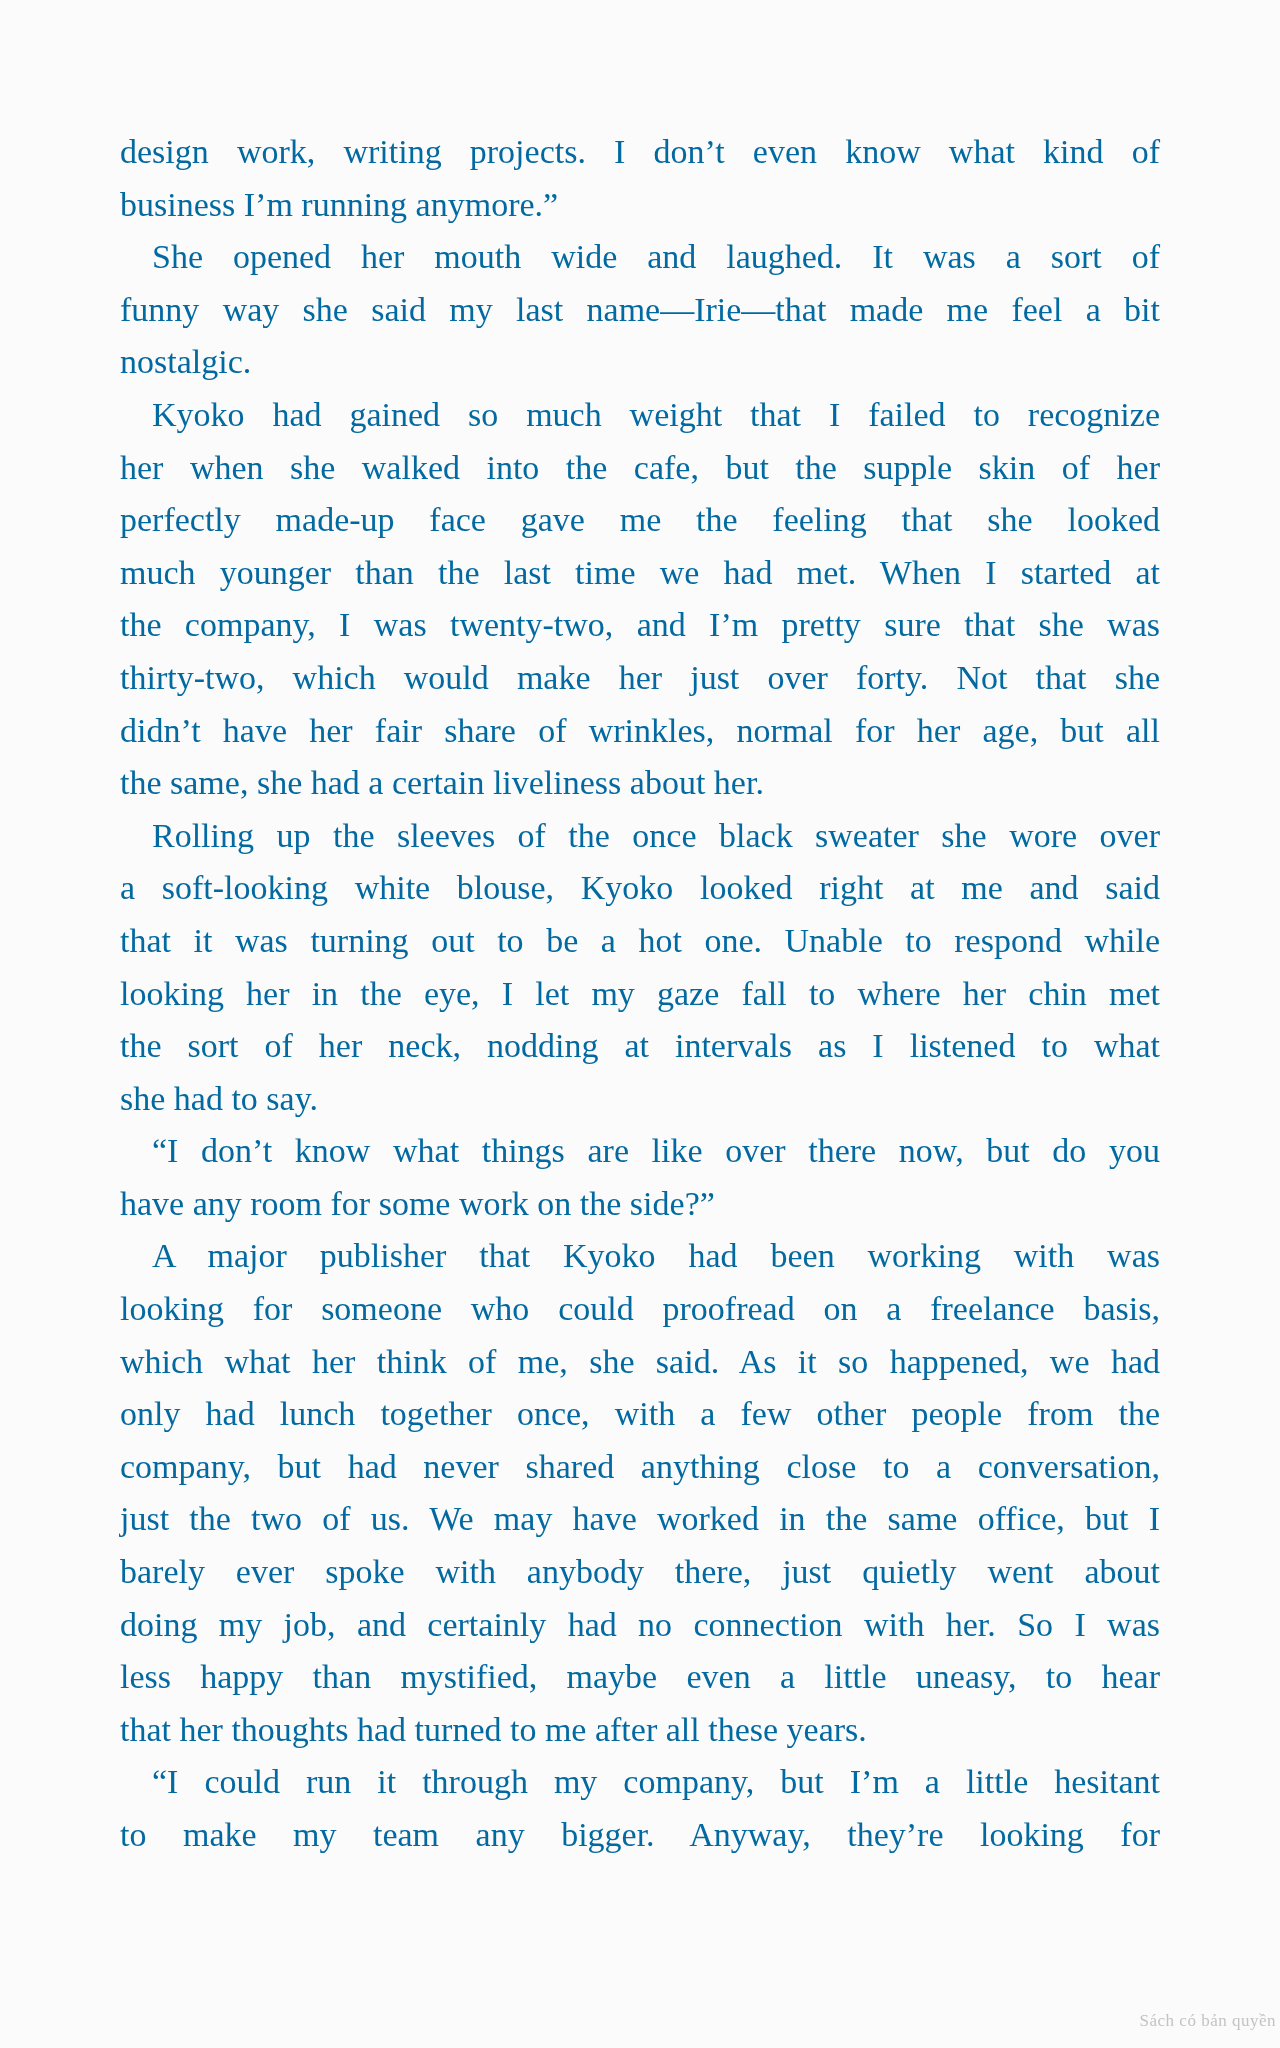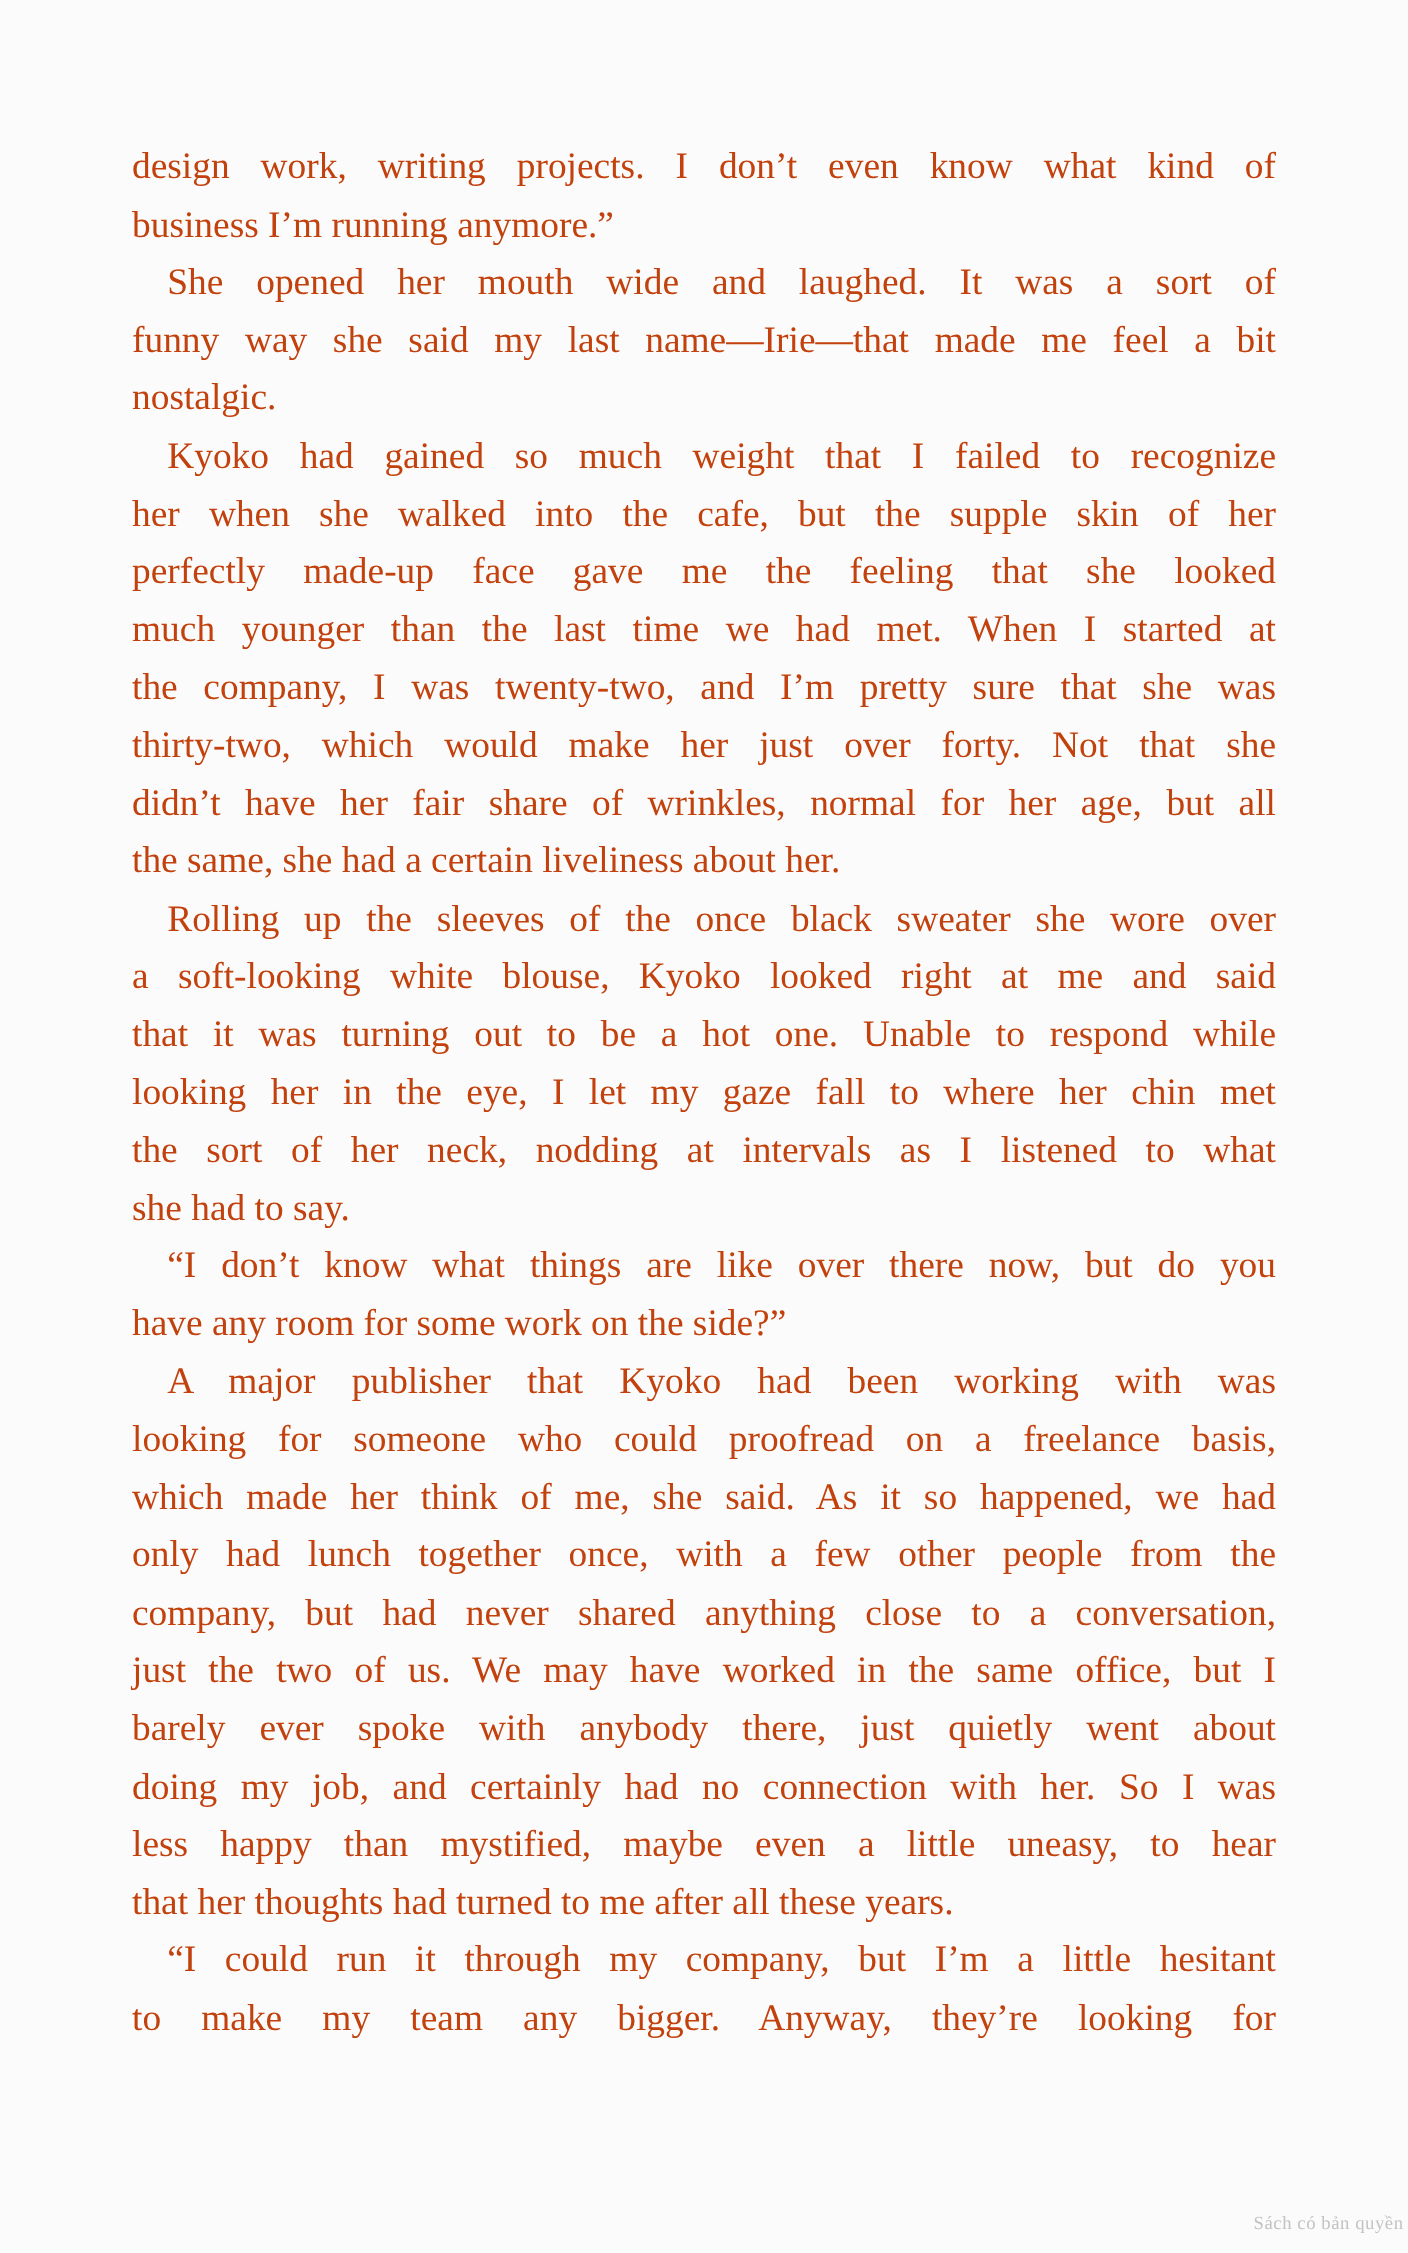--- a/index.html
+++ b/index.html
@@ -13,21 +13,21 @@
     height: 2048px;
     background: #fbfbfb;
     overflow: hidden;
     font-family: "Liberation Serif", "DejaVu Serif", serif;
   }
   .text-block {
     position: absolute;
     left: 120px;
     top: 126px;
     width: 1040px;
-    color: #c2410c;
+    color: #0369a1;
     font-size: 34px;
     line-height: 52.6px;
   }
   .paragraph {
     margin: 0;
     padding: 0;
   }
   .line {
     text-align: justify;
     text-align-last: justify;
@@ -81,21 +81,21 @@
         <div class="line">the sort of her neck, nodding at intervals as I listened to what</div>
         <div class="line endline">she had to say.</div>
       </div>
       <div class="paragraph">
         <div class="line indent">“I don’t know what things are like over there now, but do you</div>
         <div class="line endline">have any room for some work on the side?”</div>
       </div>
       <div class="paragraph">
         <div class="line indent">A major publisher that Kyoko had been working with was</div>
         <div class="line">looking for someone who could proofread on a freelance basis,</div>
-        <div class="line">which made her think of me, she said. As it so happened, we had</div>
+        <div class="line">which what her think of me, she said. As it so happened, we had</div>
         <div class="line">only had lunch together once, with a few other people from the</div>
         <div class="line">company, but had never shared anything close to a conversation,</div>
         <div class="line">just the two of us. We may have worked in the same office, but I</div>
         <div class="line">barely ever spoke with anybody there, just quietly went about</div>
         <div class="line">doing my job, and certainly had no connection with her. So I was</div>
         <div class="line">less happy than mystified, maybe even a little uneasy, to hear</div>
         <div class="line endline">that her thoughts had turned to me after all these years.</div>
       </div>
       <div class="paragraph">
         <div class="line indent">“I could run it through my company, but I’m a little hesitant</div>

